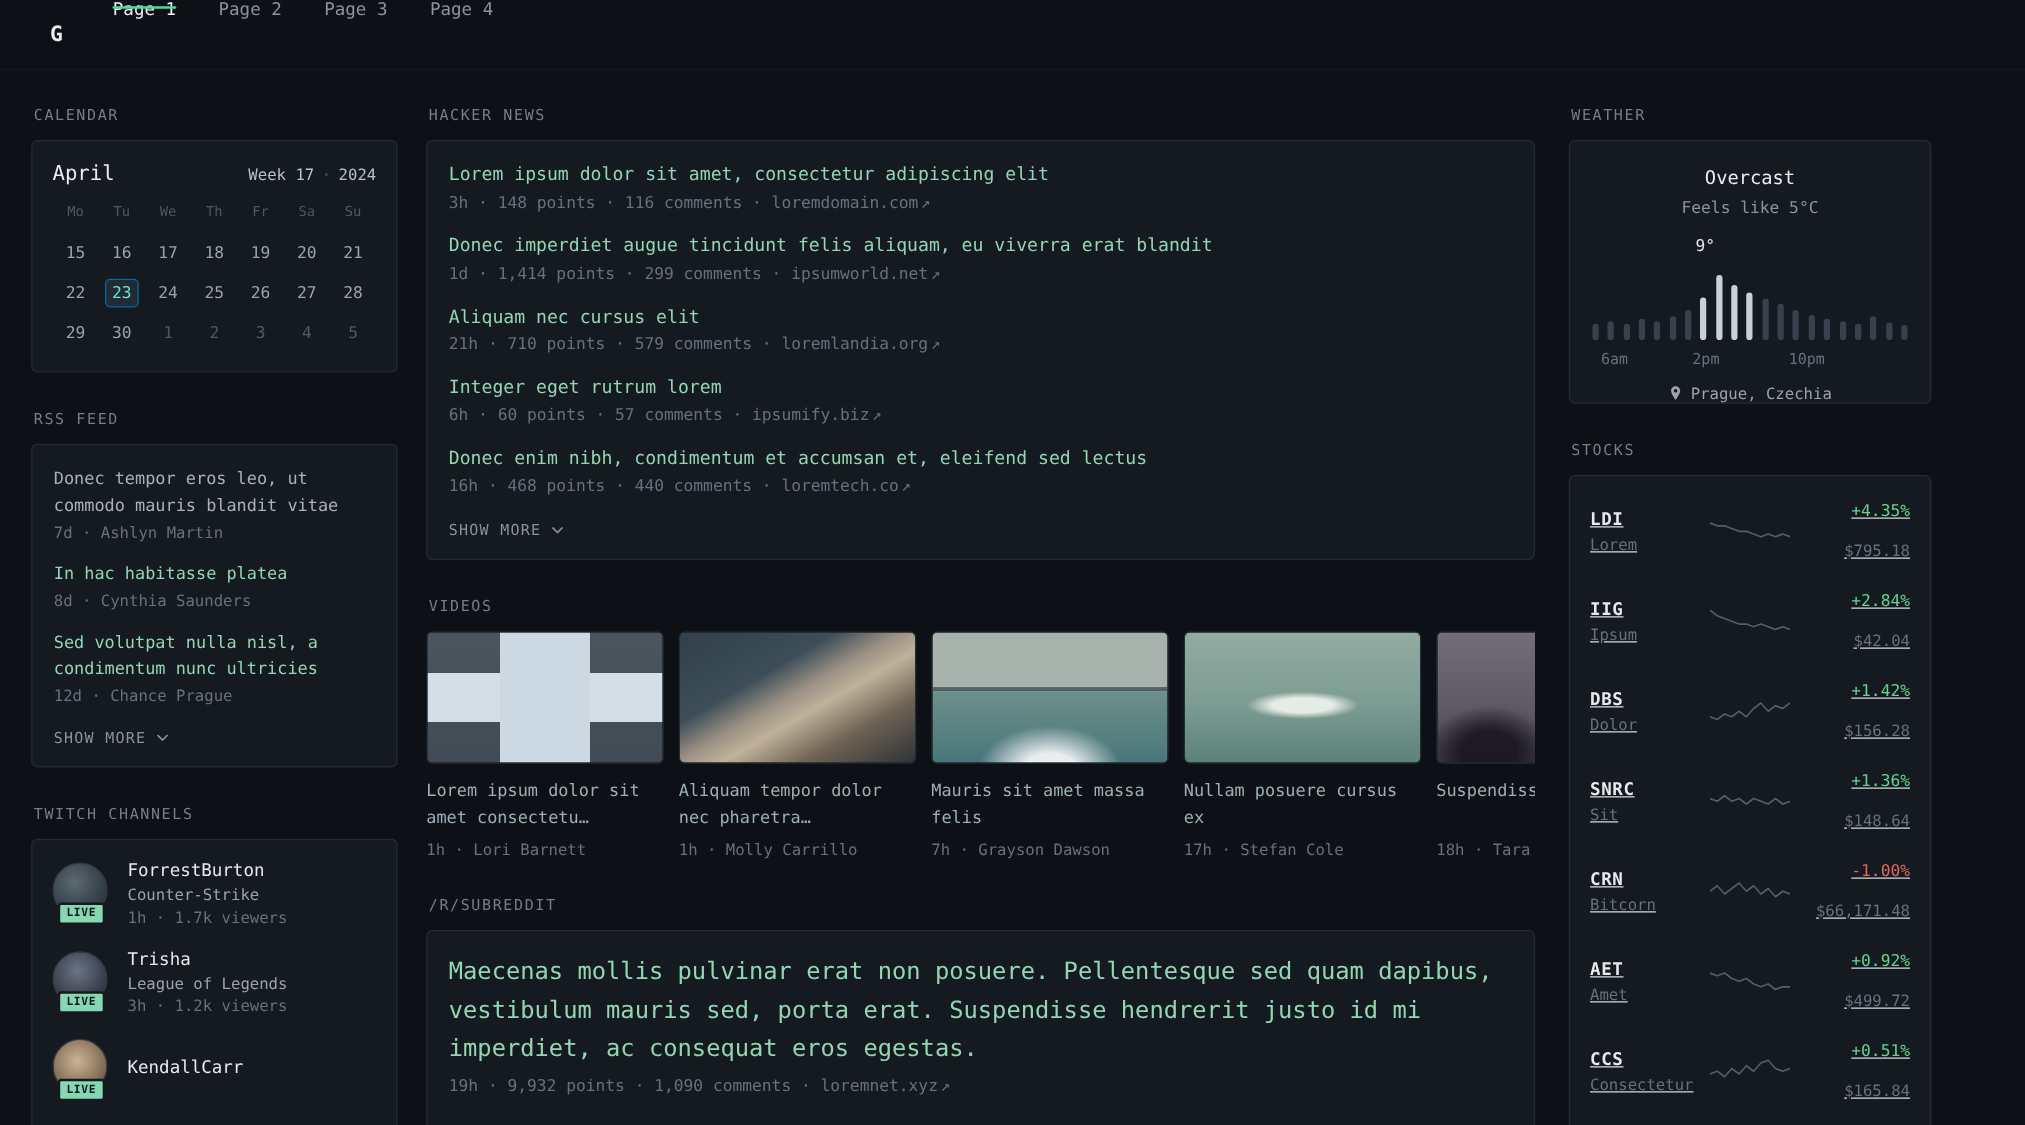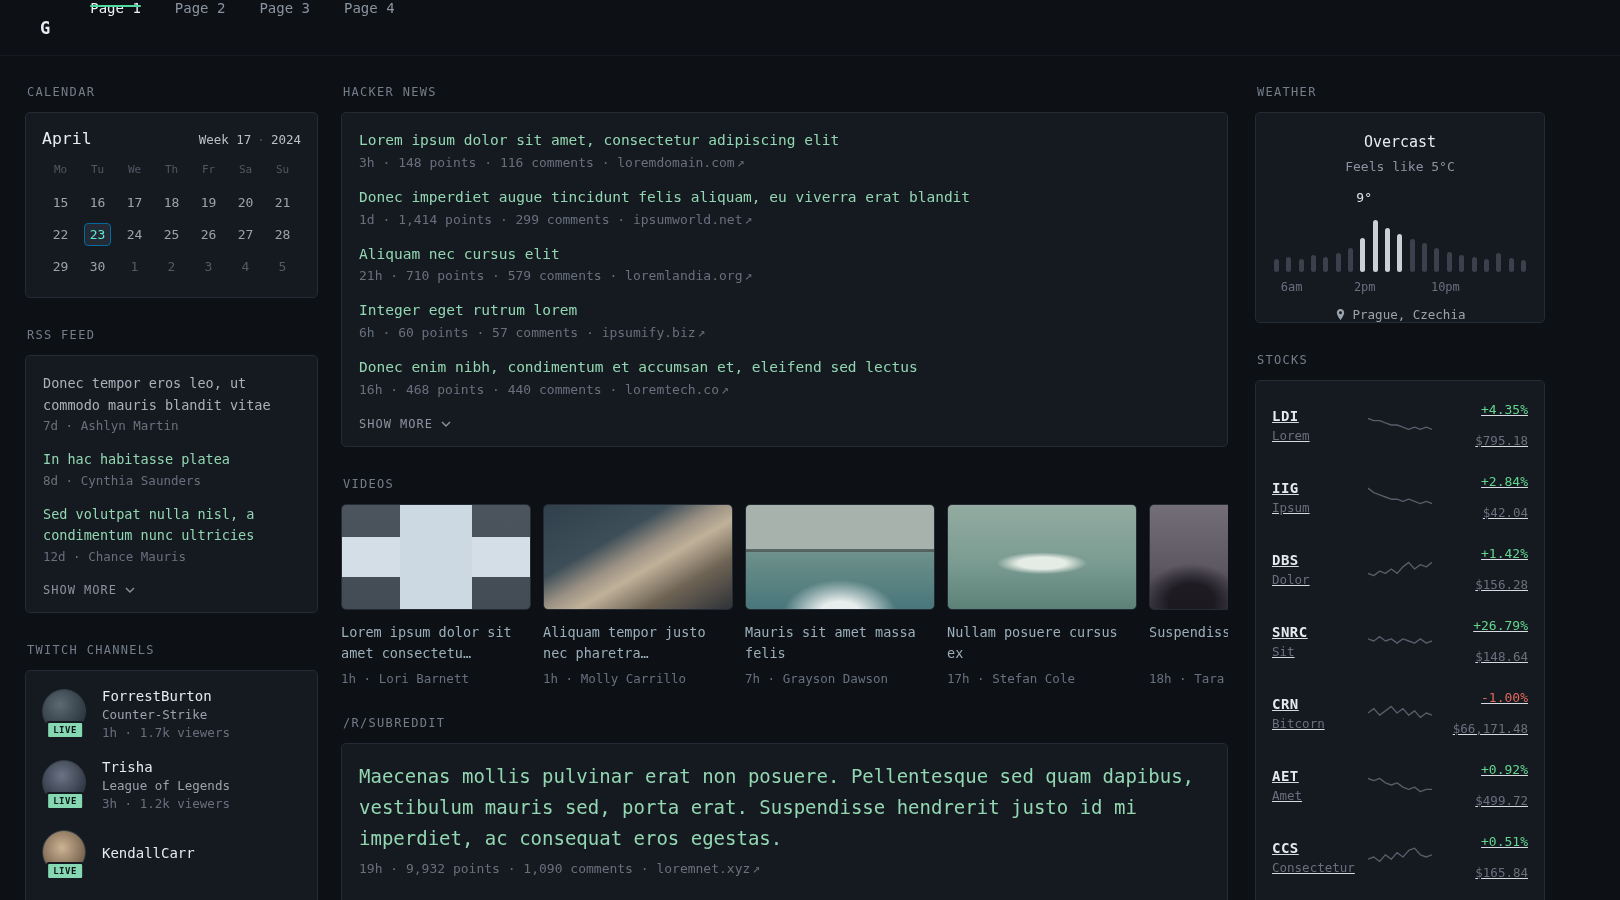--- a/index.html
+++ b/index.html
@@ -191,21 +191,21 @@
               <div class="feed-meta">7d · Ashlyn Martin</div>
             </div>
 
             <div class="feed-item">
               <a class="feed-title">In hac habitasse platea</a>
               <div class="feed-meta">8d · Cynthia Saunders</div>
             </div>
 
             <div class="feed-item">
               <a class="feed-title">Sed volutpat nulla nisl, a condimentum nunc ultricies</a>
-              <div class="feed-meta">12d · Chance Mauris</div>
+              <div class="feed-meta">12d · Chance Prague</div>
             </div>
           </div>
         <button class="show-more">
           <span>SHOW MORE</span>
           <span class="chev">
             <svg width="10" height="6" viewBox="0 0 10 6">
                 <path d="M1 1l4 4 4-4" stroke="currentColor" stroke-width="1.4" fill="none"></path>
               </svg>
           </span>
         </button>
@@ -306,21 +306,21 @@
       <div class="video-row">
 
           <div class="video-card">
             <div class="thumb t1"></div>
             <div class="video-title">Lorem ipsum dolor sit amet consectetu…</div>
             <div class="video-meta">1h · Lori Barnett</div>
           </div>
 
           <div class="video-card">
             <div class="thumb t2"></div>
-            <div class="video-title">Aliquam tempor justo nec pharetra…</div>
+            <div class="video-title">Aliquam tempor dolor nec pharetra…</div>
             <div class="video-meta">1h · Molly Carrillo</div>
           </div>
 
           <div class="video-card">
             <div class="thumb t3"></div>
             <div class="video-title">Mauris sit amet massa felis</div>
             <div class="video-meta">7h · Grayson Dawson</div>
           </div>
 
           <div class="video-card">
@@ -451,21 +451,21 @@
 
           <div class="stock-row">
             <div class="stock-id">
               <div class="stock-sym">SNRC</div>
               <div class="stock-name">Sit</div>
             </div>
             <svg class="spark" viewBox="0 0 72 26" preserveAspectRatio="none">
               <polyline points="0.0,10.8 6.5,13.0 13.1,8.6 19.6,13.0 26.2,10.8 32.7,15.2 39.3,10.8 45.8,13.0 52.4,15.2 58.9,10.8 65.5,15.2 72.0,13.0" fill="none" stroke="currentColor" stroke-width="1.4" stroke-linejoin="round"></polyline>
             </svg>
             <div class="stock-val">
-              <div class="stock-change up">+26.79%</div>
+              <div class="stock-change up">+1.36%</div>
               <div class="stock-price">$148.64</div>
             </div>
           </div>
 
           <div class="stock-row">
             <div class="stock-id">
               <div class="stock-sym">CRN</div>
               <div class="stock-name">Bitcorn</div>
             </div>
             <svg class="spark" viewBox="0 0 72 26" preserveAspectRatio="none">

